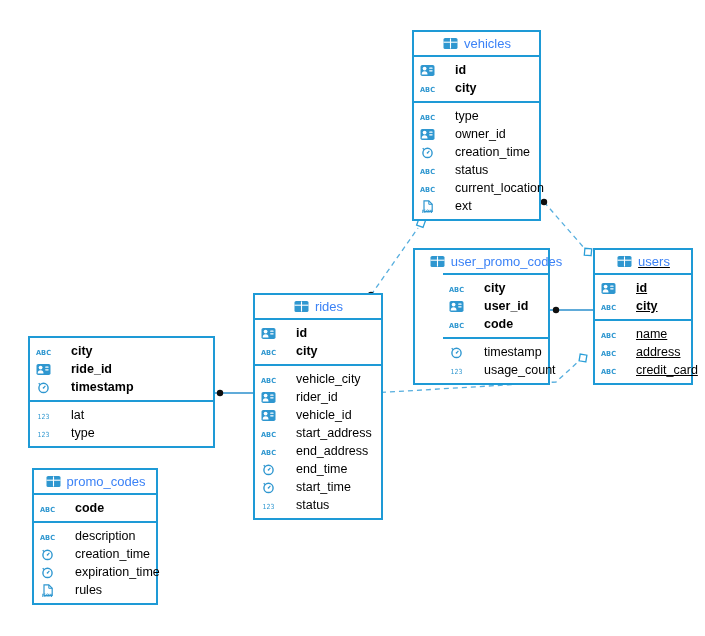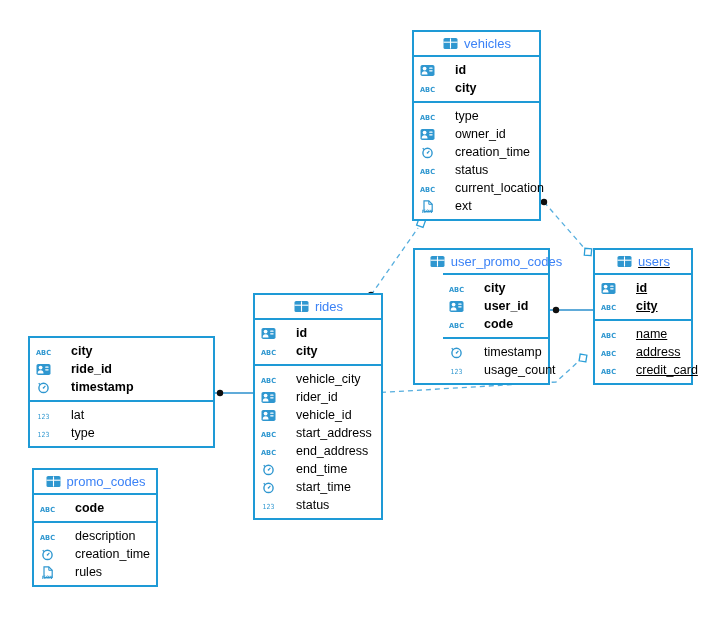--- a/index.html
+++ b/index.html
@@ -467,20 +467,31 @@
               <line x1="3.7" y1="2.2" x2="5.5" y2="3.9" stroke="#2f97d0" stroke-width="1.3"></line>
               <line x1="8.5" y1="6.9" x2="10.4" y2="4.9" stroke="#2f97d0" stroke-width="1.2"></line>
               <circle cx="8.5" cy="6.9" r="0.8" fill="#2f97d0"></circle>
             </svg>
           </span>
     <span class="col-label">creation_time</span>
   </div>
         <div class="row">
     <span class="icon">
             <svg viewBox="0 0 17 13" width="17" height="13">
+              <circle cx="8.5" cy="6.9" r="4.6" fill="#fff" stroke="#2f97d0" stroke-width="1.4"></circle>
+              <line x1="3.7" y1="2.2" x2="5.5" y2="3.9" stroke="#2f97d0" stroke-width="1.3"></line>
+              <line x1="8.5" y1="6.9" x2="10.4" y2="4.9" stroke="#2f97d0" stroke-width="1.2"></line>
+              <circle cx="8.5" cy="6.9" r="0.8" fill="#2f97d0"></circle>
+            </svg>
+          </span>
+    <span class="col-label">expiration_time</span>
+  </div>
+        <div class="row">
+    <span class="icon">
+            <svg viewBox="0 0 17 13" width="17" height="13">
               <path d="M5 0.9 h4.8 l3.4 3.4 v7.2 h-8.2 Z" fill="#fff" stroke="#2f97d0" stroke-width="1.2"></path>
               <path d="M9.8 0.9 v3.4 h3.4" fill="none" stroke="#2f97d0" stroke-width="1"></path>
               <text x="8.2" y="12.6" text-anchor="middle" font-family="DejaVu Sans, sans-serif" font-size="4.6" font-weight="bold" fill="#2f97d0" textLength="10.5" lengthAdjust="spacingAndGlyphs">JSON</text>
             </svg>
           </span>
     <span class="col-label">rules</span>
   </div>
       </div>
   </div>
   </div>

